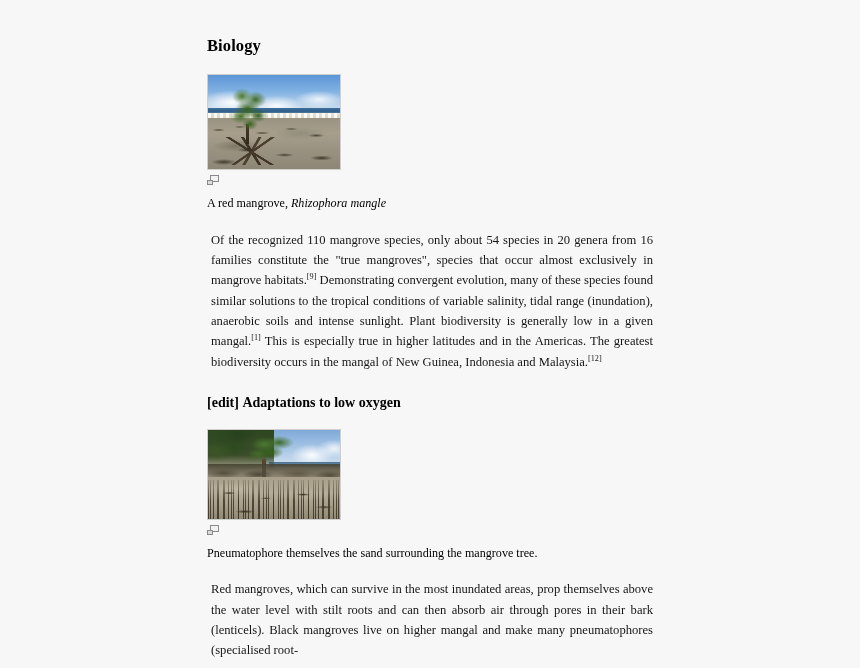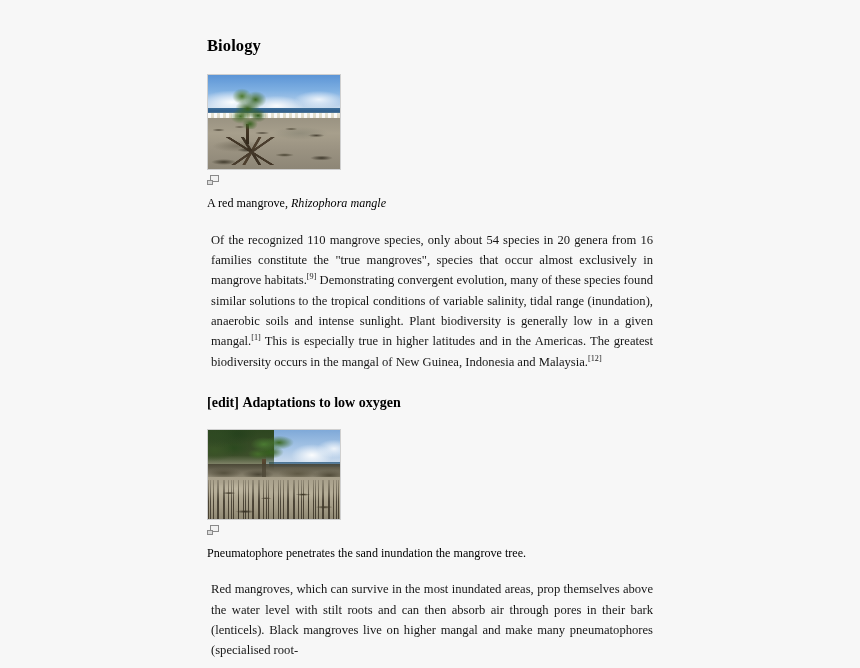--- a/index.html
+++ b/index.html
@@ -308,19 +308,19 @@
           <div class="pp-spikes"></div>
           <div class="pp-debris"></div>
         </div>
       </div>
       <div class="enlarge-row">
         <span class="enlarge-icon">
           <span class="box-main"></span>
           <span class="box-tab"></span>
         </span>
       </div>
-      <figcaption class="caption">Pneumatophore penetrates the sand inundation the mangrove tree.</figcaption>
+      <figcaption class="caption">Pneumatophore themselves the sand surrounding the mangrove tree.</figcaption>
     </figure>
 
     <p class="body tight">Red mangroves, which can survive in the most inundated areas, prop themselves above the water level with stilt roots and can then absorb air through pores in their bark (lenticels). Black mangroves live on higher mangal and make many pneumatophores (specialised root-</p>
 
   </div>
 </div>
 
 </body></html>

